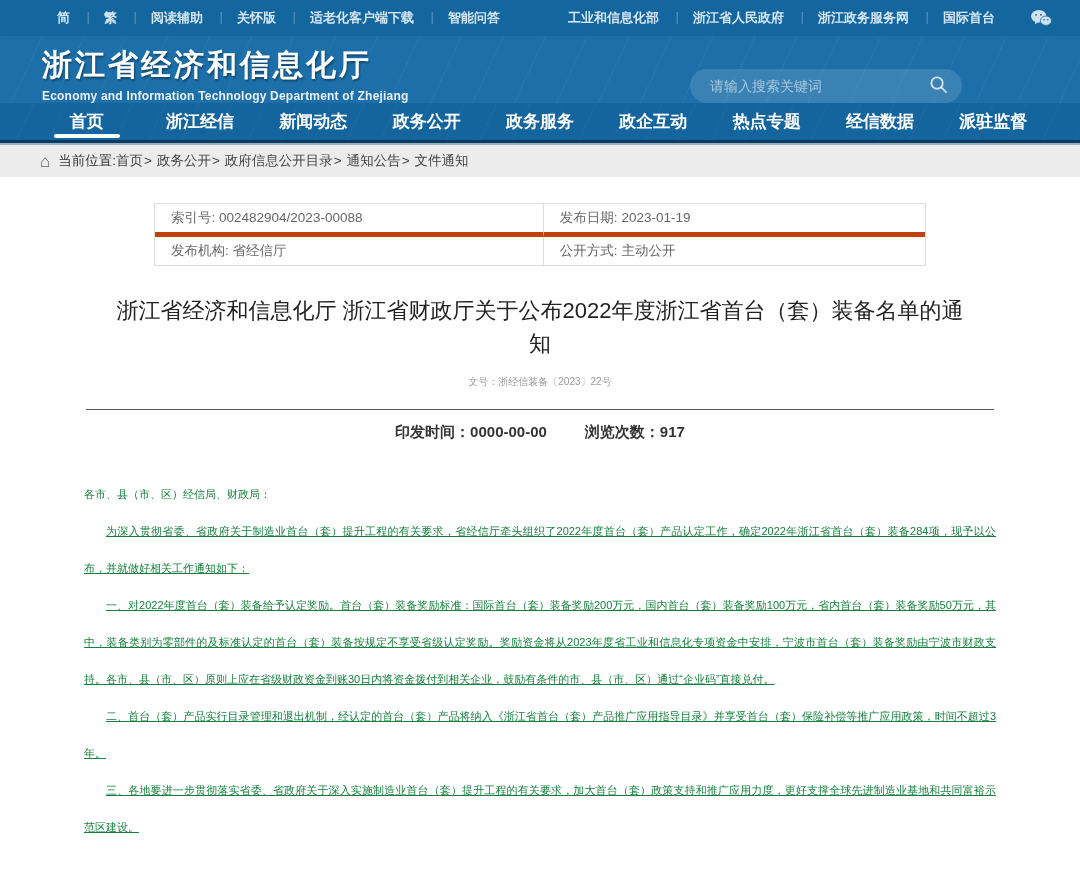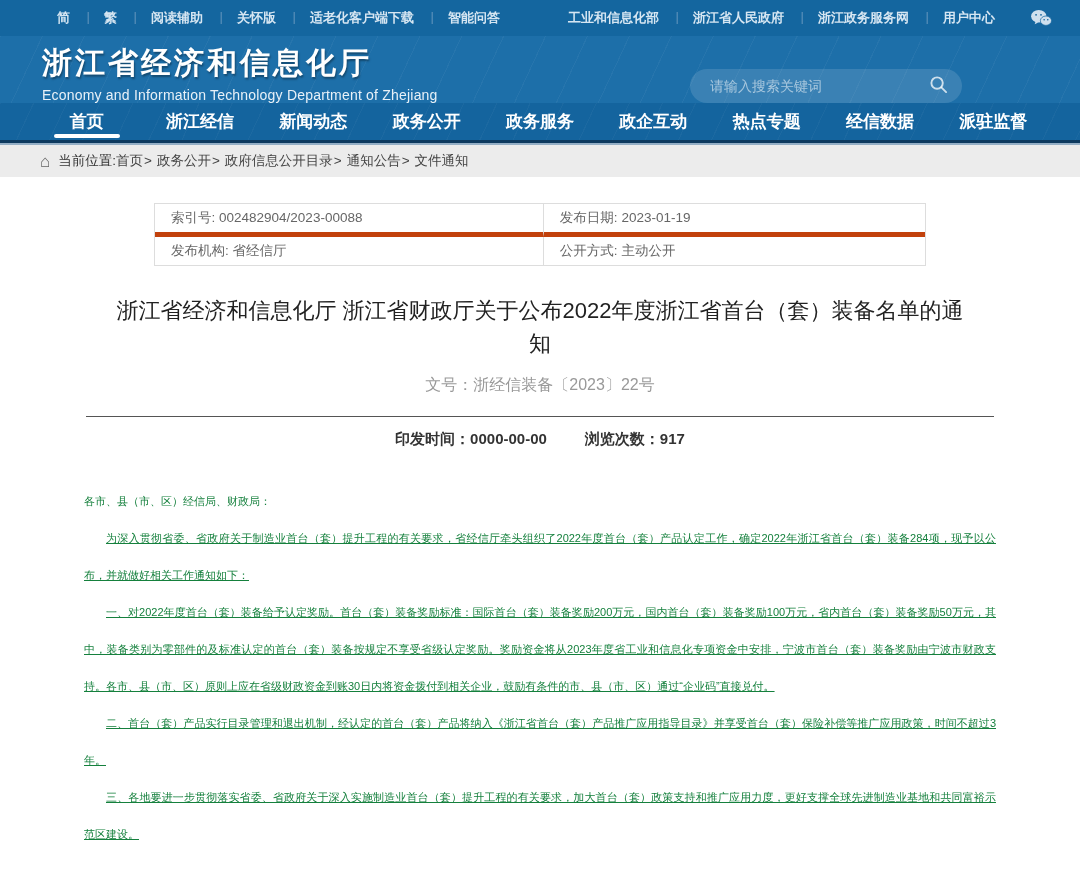--- a/index.html
+++ b/index.html
@@ -15,21 +15,21 @@
   .topbar-group > a:not(:last-of-type)::after { content:"|"; position:absolute; right:-3px;
     color:#5f93bb; font-weight:normal; }
   .wechat-top { margin-left:18px; display:flex; align-items:center; }
 
   
   .masthead { height:67px; background:#1d6fa9;
     background-image:repeating-linear-gradient(115deg, rgba(255,255,255,0.045) 0 1px, transparent 1px 38px);
     display:flex; align-items:flex-end; justify-content:space-between; padding:0 118px 0 42px; }
   .brand .cn { color:#fff; font-size:30px; font-weight:bold; letter-spacing:3px;
     text-shadow:1px 2px 2px rgba(0,0,0,0.35); }
-  .brand .en { color:#e8f1f8; font-size:14px; font-weight:normal; margin-top:3px; letter-spacing:0.2px; }
+  .brand .en { color:#e8f1f8; font-size:12px; font-weight:bold; margin-top:3px; letter-spacing:0.2px; }
   .search { width:272px; height:34px; background:rgba(255,255,255,0.13); border-radius:17px;
     display:flex; align-items:center; padding:0 14px 0 20px; }
   .search input { flex:1; background:transparent; border:none; outline:none; color:#fff; font-size:14px; }
   .search input::placeholder { color:rgba(255,255,255,0.55); }
   .search-btn { background:none; border:none; cursor:pointer; display:flex; align-items:center; }
 
   
   .nav { height:40px; background:#14649e; border-bottom:3px solid #0d3a5f;
     background-image:repeating-linear-gradient(115deg, rgba(255,255,255,0.035) 0 1px, transparent 1px 30px);
     display:flex; align-items:stretch; padding:0 30px; }
@@ -50,21 +50,21 @@
   .content { width:912px; margin:0 auto; padding-top:26px; position:relative; }
 
   .info-table { width:772px; margin:0 auto; border:1px solid #ddd; display:grid;
     grid-template-columns:50.5% 49.5%; font-size:13.5px; color:#666; }
   .info-cell { padding:6px 0 6px 16px; border-bottom:5px solid #c2410c; line-height:16px; }
   .info-cell:nth-child(odd) { border-right:1px solid #ddd; }
   .info-cell:nth-child(3), .info-cell:nth-child(4) { border-bottom:none; }
 
   .doc-title { margin:28px 30px 0 30px; text-align:center; font-size:22px; font-weight:normal;
     color:#222; line-height:33px; }
-  .doc-number { margin-top:15px; text-align:center; font-size:16px; color:#999; }
+  .doc-number { margin-top:15px; text-align:center; font-size:10px; color:#999; }
   .doc-rule { border:none; border-top:1px solid #555; margin:20px 2px 0 2px; }
   .doc-meta { margin-top:13px; text-align:center; font-size:15px; color:#333;font-weight:bold; }
   .doc-meta .gap { display:inline-block; width:38px; }
 
   .doc-body { margin-top:34px; font-size:11px; color:#15803d; line-height:37px; text-align:justify; }
   .doc-body p.indent { text-indent:2em;text-decoration:underline; }
 </style>
 </head>
 <body>
 
@@ -74,21 +74,21 @@
     <a href="#">繁</a>
     <a href="#">阅读辅助</a>
     <a href="#">关怀版</a>
     <a href="#">适老化客户端下载</a>
     <a href="#">智能问答</a>
   </div>
   <div class="topbar-group">
     <a href="#">工业和信息化部</a>
     <a href="#">浙江省人民政府</a>
     <a href="#">浙江政务服务网</a>
-    <a href="#">用户中心</a>
+    <a href="#">国际首台</a>
     <span class="wechat-top">
       <svg width="22" height="18" viewBox="0 0 24 20">
         <ellipse cx="9.5" cy="8" rx="8.5" ry="7" fill="#cfe0ee"></ellipse>
         <circle cx="6.5" cy="6.5" r="1" fill="#14669f"></circle>
           <circle cx="12" cy="6.5" r="1" fill="#14669f"></circle>
         <path d="M6 14 L5 17 L9 15 Z" fill="#cfe0ee"></path>
         <ellipse cx="17.5" cy="13" rx="6.2" ry="5.2" fill="#cfe0ee" stroke="#14669f" stroke-width="0.8"></ellipse>
         <circle cx="15.5" cy="12" r="0.9" fill="#14669f"></circle>
           <circle cx="19.5" cy="12" r="0.9" fill="#14669f"></circle>
       </svg>

